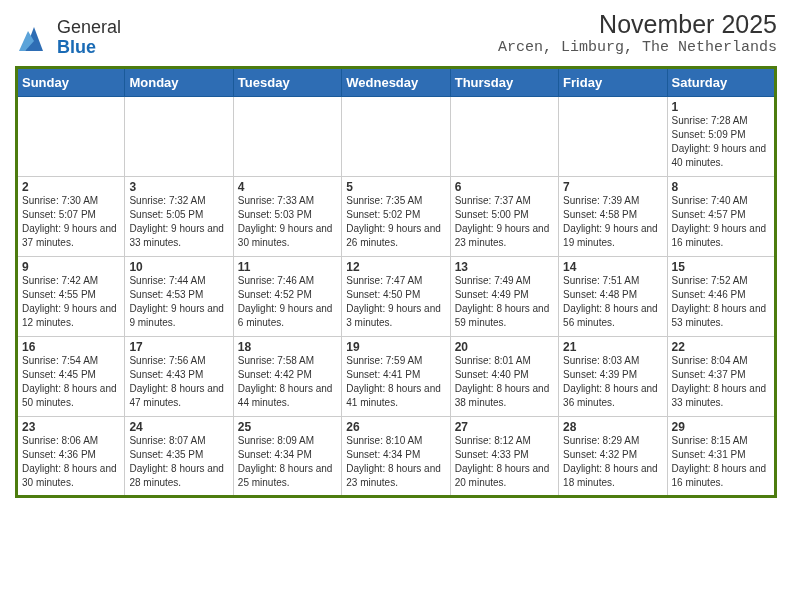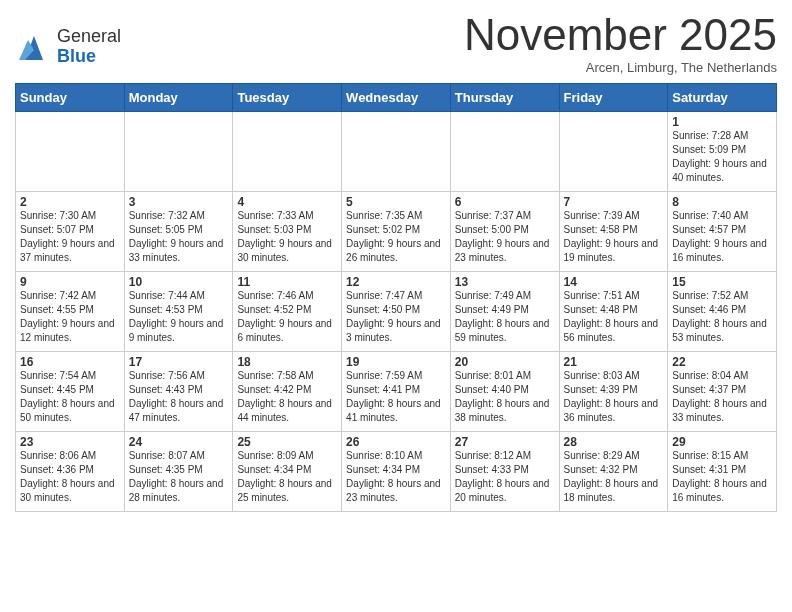--- a/index.html
+++ b/index.html
@@ -6,21 +6,21 @@
     body {
       font-family: Arial, sans-serif;
       background: #fff;
       width: 792px;
       min-height: 612px;
       padding: 10px 15px;
     }
     .header-area {
       display: flex;
       justify-content: space-between;
-      align-items: center;
+      align-items: flex-start;
       margin-bottom: 8px;
     }
     .logo {
       display: flex;
       align-items: center;
       gap: 4px;
       margin-top: 8px;
     }
     .logo-text {
       font-size: 18px;
@@ -32,32 +32,33 @@
       font-weight: bold;
     }
     .logo-icon {
       width: 38px;
       height: 30px;
     }
     .title-block {
       text-align: right;
     }
     .month-title {
-      font-size: 44px;
+      font-size: 25px;
       color: #333;
       font-weight: normal;
     }
     .location-title {
-      font-size: 13px;
+      font-size: 15px;
       color: #555;
+      font-family: Liberation Mono, monospace;
     }
     .calendar {
       width: 100%;
       border-collapse: collapse;
-      border: 1px solid #4d7c0f;
+      border: 3px solid #4d7c0f;
     }
     .calendar th {
       background-color: #2e6db4;
       color: #fff;
       font-size: 13px;
       font-weight: bold;
       padding: 6px 4px;
       text-align: left;
       border: 1px solid #1a5a9a;
     }

